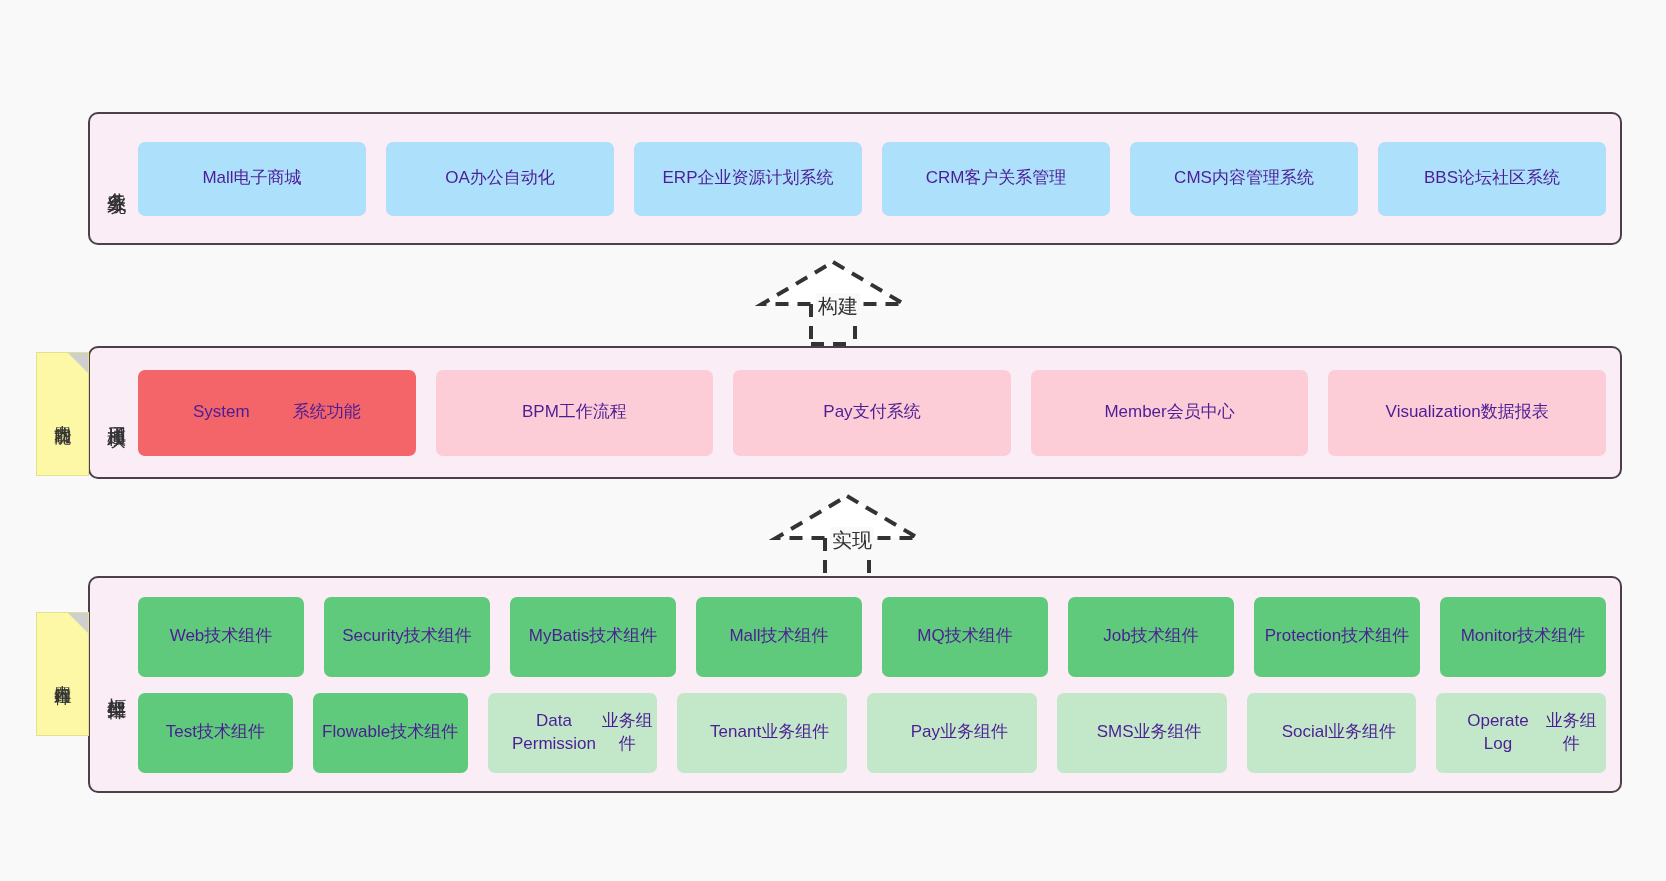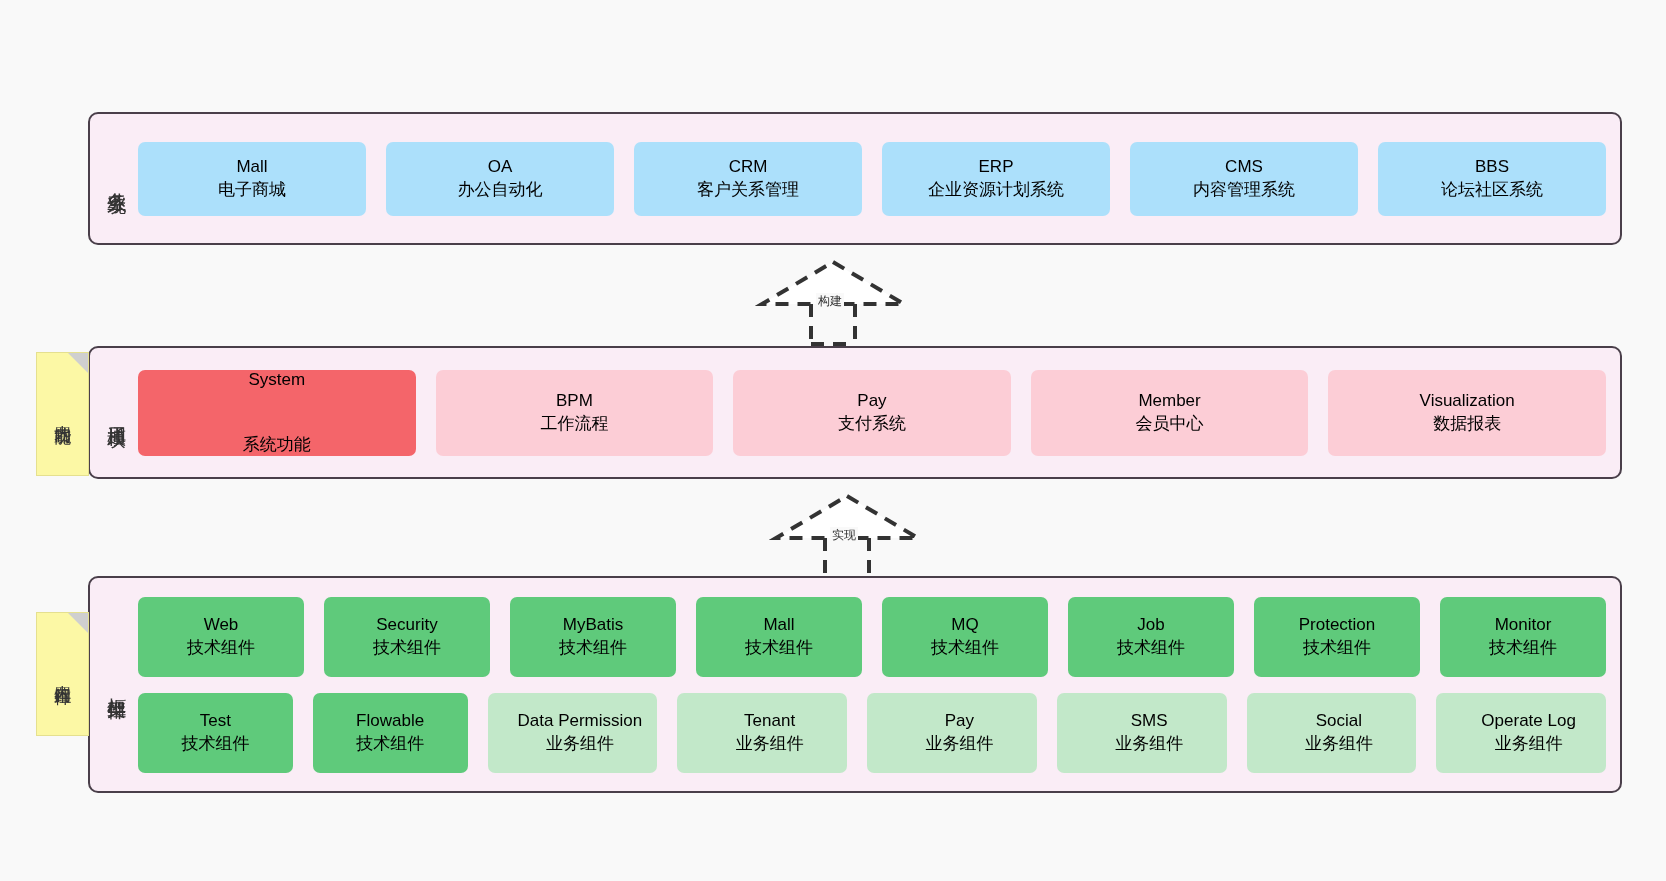--- a/index.html
+++ b/index.html
@@ -47,27 +47,27 @@
     padding:0 14px 0 4px;
   }
   .row{
     display:flex;
     gap:20px;
   }
   .cell{
     flex:1 1 0;
     border-radius:7px;
     display:flex;
-    flex-direction:column;
+    flex-direction:row;
     align-items:center;
     justify-content:center;
     text-align:center;
     font-size:17px;
     line-height:1.32;
-    color:#000000;
+    color:#4c1d95;
     box-sizing:border-box;
     padding:6px 4px;
   }
   .cell .t-en{display:block;}
   .cell .t-cn{display:block;}
 
   
   .c-blue   {background:#ace0fb;}
   .c-red    {background:#f4656a;gap:43px;}
   .c-pink   {background:#fccdd6;}
@@ -112,21 +112,21 @@
     border-top:20px solid #cfcfcf;
   }
   #note-fn{left:36px;top:352px;height:124px;}
   #note-comp{left:36px;top:612px;height:124px;}
 
   
   .gen-arrow{position:absolute;}
   .gen-arrow svg{display:block;overflow:visible;}
   .gen-label{
     position:absolute;
-    font-size:12px;
+    font-size:20px;
     color:#333;
     background:#f9f9f9;
     padding:0 2px;
     white-space:nowrap;
   }
   #arrow-build{left:758px;top:258px;width:150px;height:88px;}
   #arrow-build .gen-label{left:58px;top:35px;}
   #arrow-impl{left:772px;top:492px;width:150px;height:88px;}
   #arrow-impl .gen-label{left:58px;top:35px;text-align:right;}
 </style>
@@ -141,26 +141,26 @@
         <div class="row">
           <div class="cell c-blue">
             <span class="t-en">Mall</span>
             <span class="t-cn">电子商城</span>
           </div>
           <div class="cell c-blue">
             <span class="t-en">OA</span>
             <span class="t-cn">办公自动化</span>
           </div>
           <div class="cell c-blue">
+            <span class="t-en">ERP</span>
+            <span class="t-cn">企业资源计划系统</span>
+          </div>
+          <div class="cell c-blue">
             <span class="t-en">CRM</span>
             <span class="t-cn">客户关系管理</span>
-          </div>
-          <div class="cell c-blue">
-            <span class="t-en">ERP</span>
-            <span class="t-cn">企业资源计划系统</span>
           </div>
           <div class="cell c-blue">
             <span class="t-en">CMS</span>
             <span class="t-cn">内容管理系统</span>
           </div>
           <div class="cell c-blue">
             <span class="t-en">BBS</span>
             <span class="t-cn">论坛社区系统</span>
           </div>
         </div>

